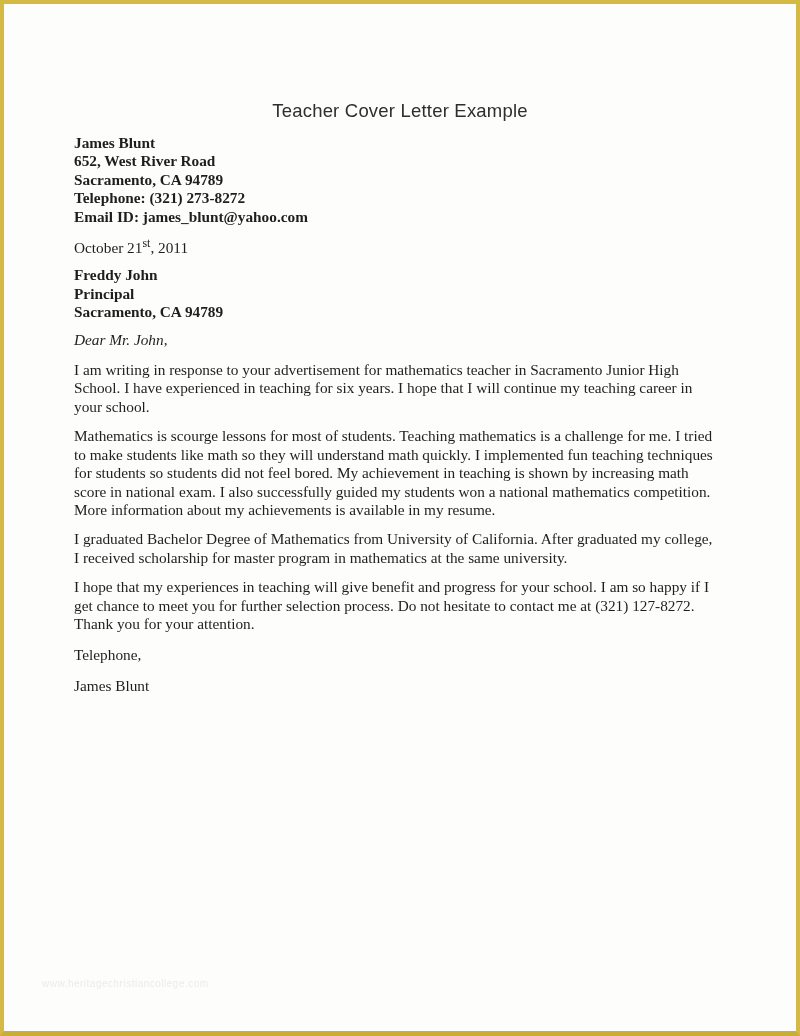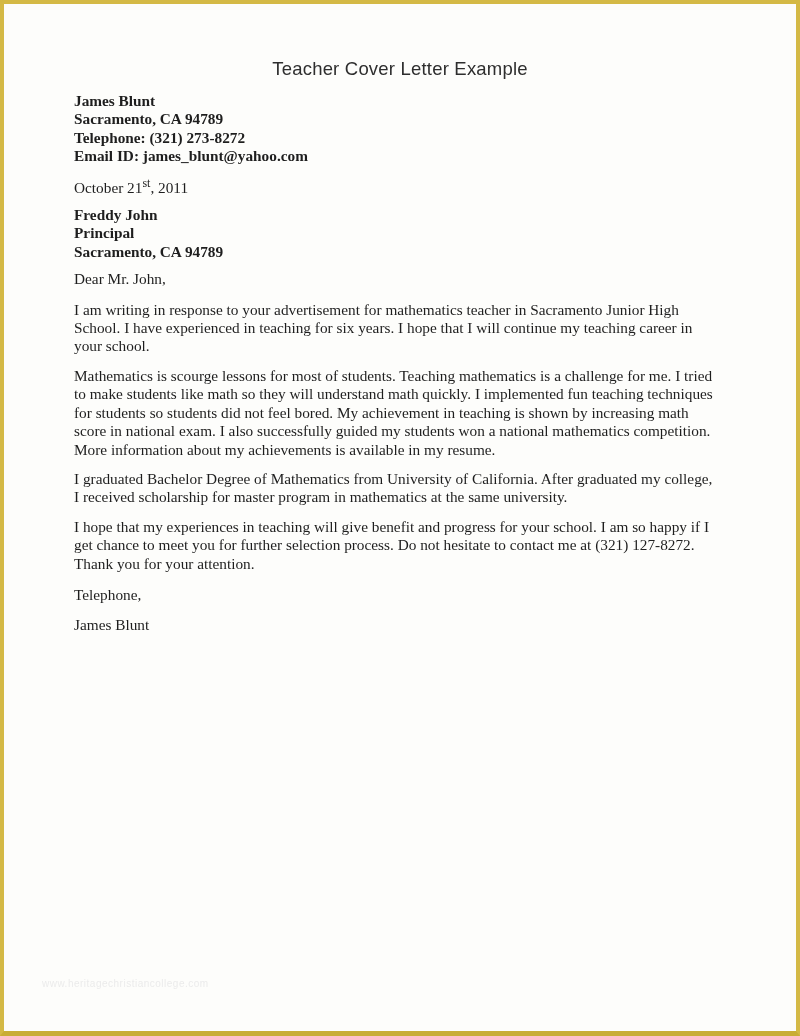--- a/index.html
+++ b/index.html
@@ -18,21 +18,21 @@
     overflow: hidden;
     font-family: "Liberation Serif", serif;
     color: #1e1e1e;
   }
   .title {
     font-family: "Liberation Sans", sans-serif;
     font-weight: 400;
     font-size: 18.5px;
     color: #2e2e2e;
     text-align: center;
-    margin: 54px 0 0 0;
+    margin: 96px 0 0 0;
     letter-spacing: 0.2px;
   }
   .content {
     padding: 0 74px 0 70px;
     font-size: 15.3px;
     line-height: 18.4px;
   }
   .addr-block {
     font-weight: 700;
     margin-top: 12px;
@@ -43,21 +43,21 @@
     font-size: 12px;
     line-height: 0;
   }
   .recipient-block {
     font-weight: 700;
     margin-top: 9px;
   }
   p.body-text {
     margin: 11px 4px 0 0;
   }
-  p.salutation { margin: 9px 0 12px 0; }
+  p.salutation { margin: 9px 0 12px 0; font-style: italic; }
   p.closing { margin: 13px 0 0 0; }
   p.signature { margin: 12px 0 0 0; }
   .watermark {
     position: absolute;
     left: 38px;
     bottom: 42px;
     font-family: "Liberation Sans", sans-serif;
     font-size: 10px;
     color: #ebebeb;
     letter-spacing: 0.5px;
@@ -68,20 +68,21 @@
 <body>
 
 <div class="page">
 
   <h1 class="title">Teacher Cover Letter Example</h1>
 
   <div class="content">
 
     <div class="addr-block">
       <div class="addr-line">James Blunt</div>
+      <div class="addr-line">652, West River Road</div>
       <div class="addr-line">Sacramento, CA 94789</div>
       <div class="addr-line">Telephone: (321) 273-8272</div>
       <div class="addr-line">Email ID: james_blunt@yahoo.com</div>
     </div>
 
     <div class="date-line"><span>October 21</span><sup>st</sup><span>, 2011</span></div>
 
     <div class="recipient-block">
       <div class="addr-line">Freddy John</div>
       <div class="addr-line">Principal</div>

